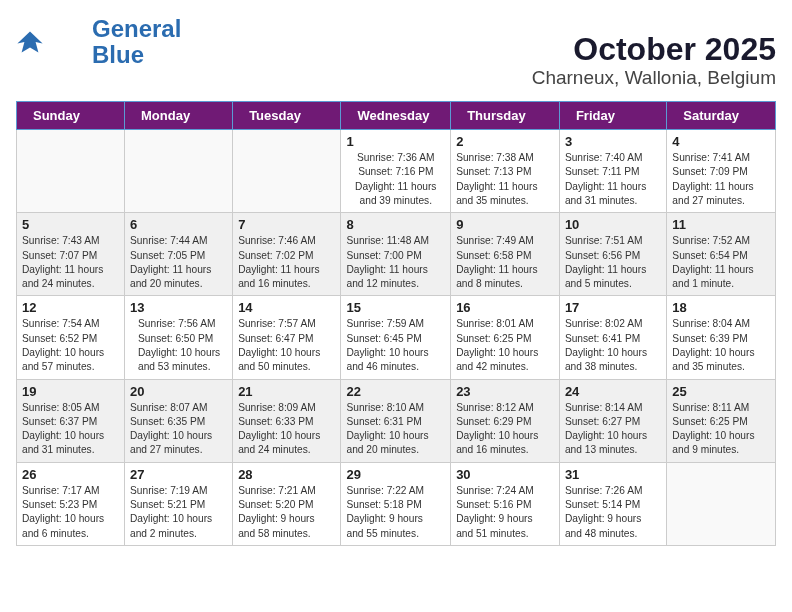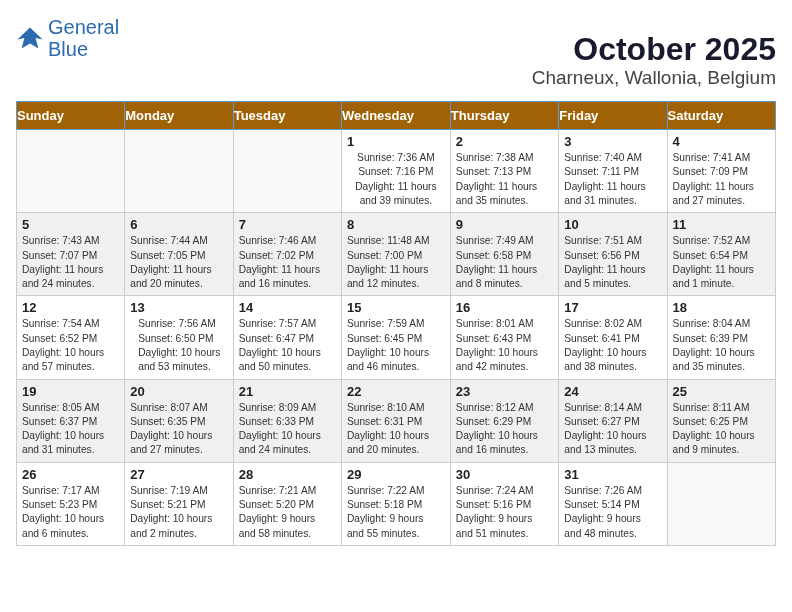--- a/index.html
+++ b/index.html
@@ -15,24 +15,25 @@
       justify-content: space-between;
       align-items: flex-start;
       margin-bottom: 12px;
     }
     .logo {
       display: flex;
       align-items: center;
       gap: 4px;
     }
     .logo-text {
-      font-size: 20px;
-      font-weight: normal;
+      font-size: 24px;
+      font-weight: bold;
       color: #1a1a2e;
       line-height: 1.1;
+      margin-left: 44px;
     }
     .logo-text span {
       color: #2b6cb0;
     }
     .logo-bird {
       width: 28px;
       height: 28px;
     }
     .title-block {
       text-align: right;
@@ -47,25 +48,25 @@
     .location-title {
       font-size: 19px;
       color: #444;
     }
     .calendar {
       width: 100%;
       border-collapse: collapse;
       border: 1px solid #ccc;
     }
     .calendar th {
-      background-color: #a16207;
+      background-color: #701a75;
       color: #fff;
       font-size: 13px;
       font-weight: bold;
-      padding: 6px 0;
+      padding: 6px 16px;
       text-align: left;
       border: 1px solid #5a9bd4;
     }
     .calendar td {
       vertical-align: top;
       padding: 4px 5px;
       border: 1px solid #ccc;
       width: 110px;
       min-height: 80px;
       font-size: 10.5px;
@@ -231,21 +232,21 @@
         <td>
           <span class="day-num">15</span>
           <div class="day-info" style="white-space: pre-line;">Sunrise: 7:59 AM
 Sunset: 6:45 PM
 Daylight: 10 hours
 and 46 minutes.</div>
         </td>
         <td>
           <span class="day-num">16</span>
           <div class="day-info" style="white-space: pre-line;">Sunrise: 8:01 AM
-Sunset: 6:43 PM
+Sunset: 6:25 PM
 Daylight: 10 hours
 and 42 minutes.</div>
         </td>
         <td>
           <span class="day-num">17</span>
           <div class="day-info" style="white-space: pre-line;">Sunrise: 8:02 AM
 Sunset: 6:41 PM
 Daylight: 10 hours
 and 38 minutes.</div>
         </td>

